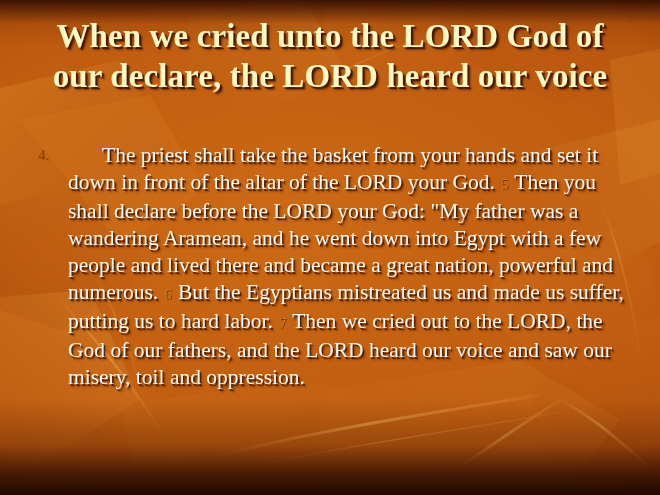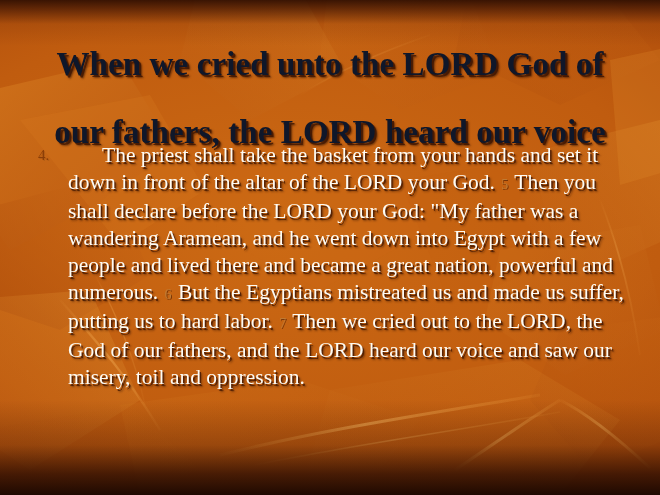--- a/index.html
+++ b/index.html
@@ -52,30 +52,29 @@
   #title-block {
     position: absolute;
     left: 12px;
     top: 16px;
     width: 636px;
     text-align: center;
   }
 
   .title-line {
     display: block;
-    color: #0f172a;
+    color: #fef9c3;
     font-size: 33px;
     font-weight: bold;
     line-height: 40px;
     letter-spacing: 0.1px;
     text-shadow:
       2px 2px 0 rgba(60,20,2,0.80),
       3px 3px 2px rgba(40,12,1,0.55);
     white-space: nowrap;
-    margin-top: 28px;
   }
 
   
   #body-block {
     position: absolute;
     left: 36px;
     top: 120px;
     width: 596px;
   }
 
@@ -169,21 +168,21 @@
     <path d="M60,300 C100,345 130,380 160,430" stroke="url(#vein)" stroke-width="2.4" fill="none" opacity="0.75"></path>
     <path d="M95,275 C120,320 135,360 145,405" stroke="url(#vein)" stroke-width="1.4" fill="none" opacity="0.55"></path>
     <path d="M600,200 C620,250 632,300 640,355" stroke="url(#vein)" stroke-width="1.8" fill="none" opacity="0.45"></path>
     <path d="M300,95 C340,70 380,52 430,35" stroke="url(#vein)" stroke-width="1.6" fill="none" opacity="0.35"></path>
   </svg>
 
   <div id="bg-vignette"></div>
 
   <div id="title-block">
     <span class="title-line">When we cried unto the LORD God of</span>
-    <span class="title-line">our fathers, the LORD heard our voice</span>
+    <span class="title-line">our declare, the LORD heard our voice</span>
   </div>
 
   <div id="body-block">
     <div id="bullet-row">
       <span id="bullet-marker">4.</span>
       <p id="body-text"><span>The priest shall take the basket from your hands and set it down in front of the altar of the LORD your God. </span><span class="verse">5</span><span> Then you shall declare before the LORD your God: "My father was a wandering Aramean, and he went down into Egypt with a few people and lived there and became a great nation, powerful and numerous. </span><span class="verse">6</span><span> But the Egyptians mistreated us and made us suffer, putting us to hard labor. </span><span class="verse">7</span><span> Then we cried out to the LORD, the God of our fathers, and the LORD heard our voice and saw our misery, toil and oppression.</span></p>
     </div>
   </div>
 
 </div>

